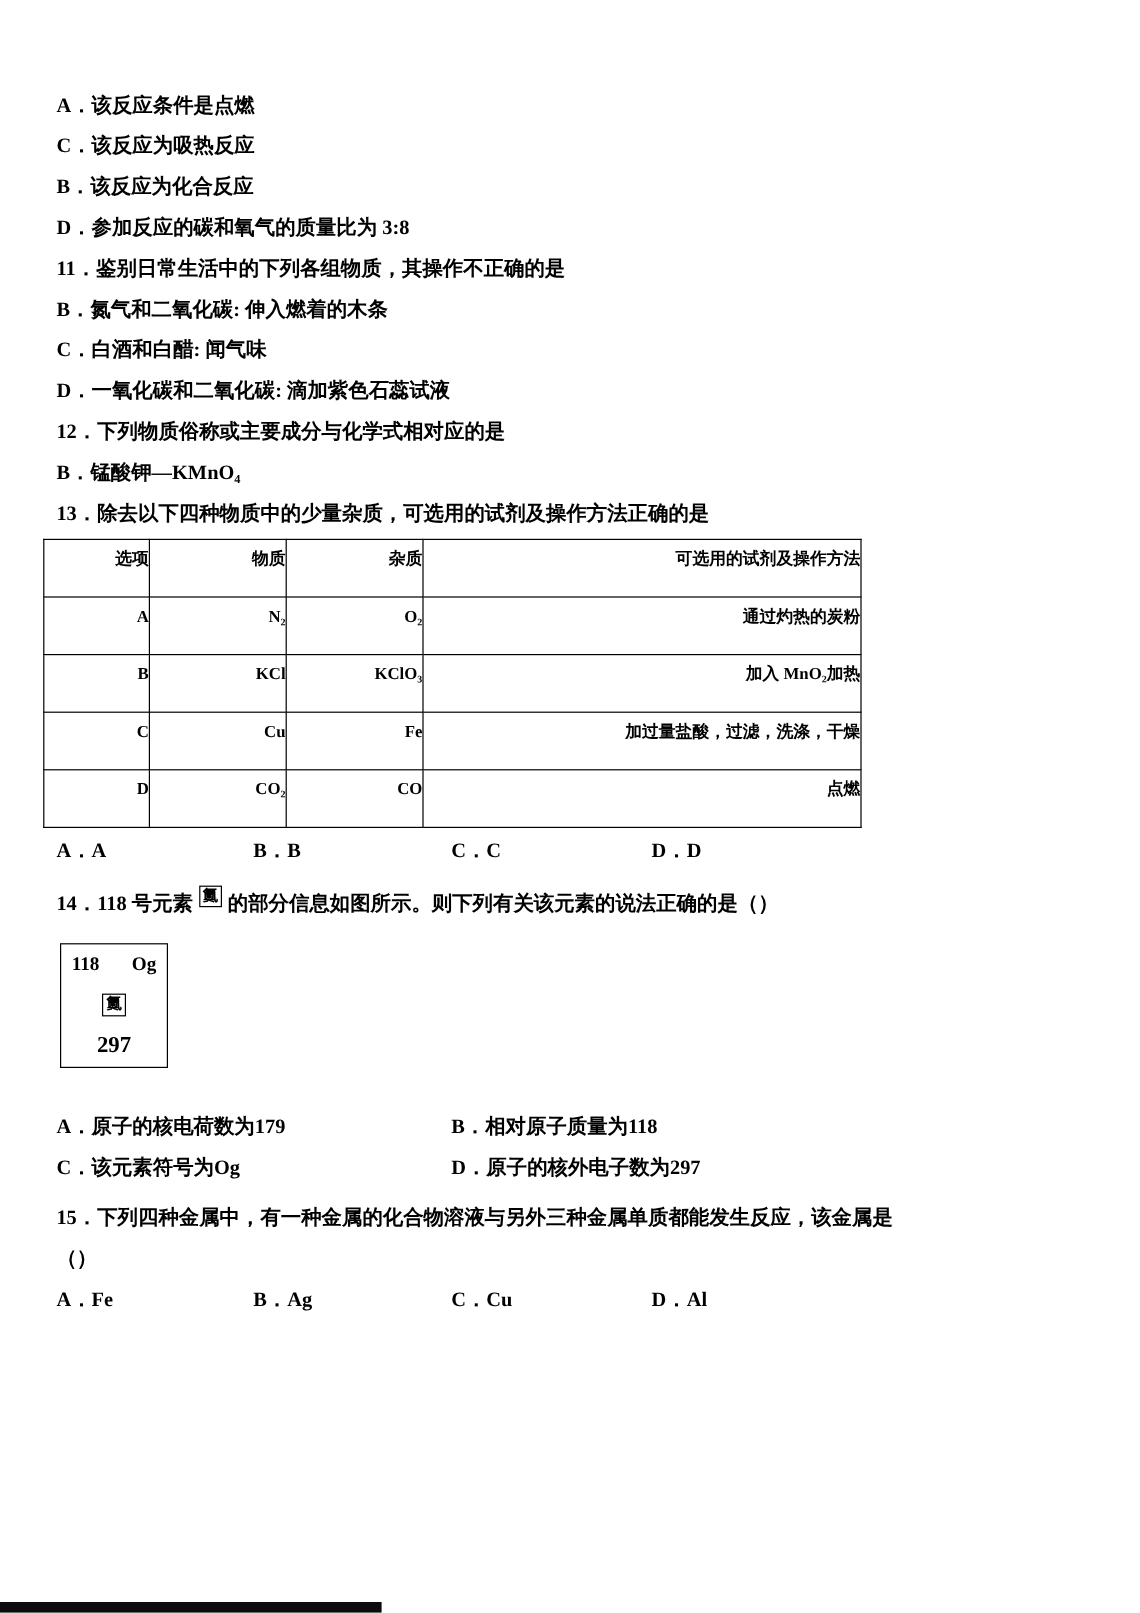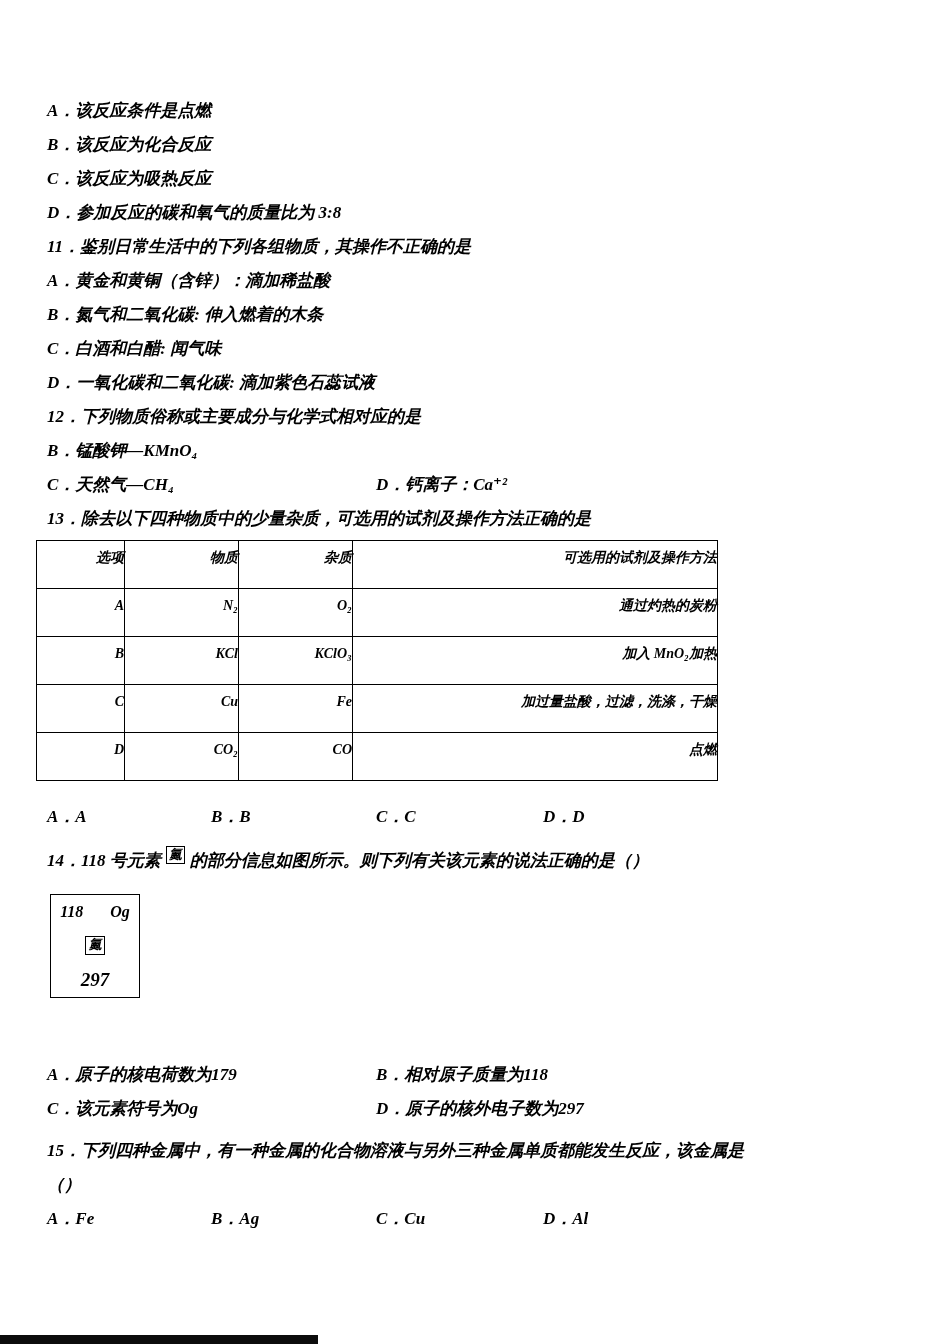--- a/index.html
+++ b/index.html
@@ -4,21 +4,21 @@
 <style>
   * { margin: 0; padding: 0; box-sizing: border-box; }
   html, body { background: #ffffff; }
   body {
     width: 950px; height: 1344px;
     position: relative; overflow: hidden;
     font-family: "Liberation Serif", "DejaVu Serif", serif;
     font-weight: bold;
     color: #000;
   }
-  .content { padding: 94px 40px 0 47px; font-size: 17px; font-style: italic; }
+  .content { padding: 71px 40px 0 47px; font-size: 17px; }
   .line { height: 34px; line-height: 34px; white-space: nowrap; }
   .cols { display: flex; }
   .cols .col-left { display: inline-block; width: 329px; }
   .cols4 { display: flex; }
   .cols4 .c1 { display: inline-block; width: 164px; }
   .cols4 .c2 { display: inline-block; width: 165px; }
   .cols4 .c3 { display: inline-block; width: 167px; }
 
   table.purify { border-collapse: collapse; margin-left: -11px; margin-top: 4px; table-layout: fixed; }
   table.purify td {
@@ -28,21 +28,21 @@
     height: 48px;
     font-size: 14px;
     line-height: 1.3;
     text-align: right;
   }
   td.w-opt { width: 88px; }
   td.w-subst { width: 114px; }
   td.w-impur { width: 114px; }
   td.w-method { width: 365px; }
 
-  .answers-row { margin-top: 19px; }
+  .answers-row { margin-top: 2px; }
 
   .q14-stem { margin-top: 10px; }
   .glyph-boxed {
     display: inline-block;
     border: 1px solid #000;
     font-size: 13px;
     line-height: 1.25;
     padding: 0 2px;
   }
   .q14-stem .glyph-boxed { vertical-align: 7px; margin: 0 5px; }
@@ -52,53 +52,48 @@
     width: 90px; height: 104px;
     border: 1.5px solid #000;
     display: flex; flex-direction: column;
     align-items: center; justify-content: space-between;
     padding: 9px 0 8px 0;
   }
   .eb-row1 { display: flex; gap: 27px; font-size: 16px; line-height: 1; }
   .eb-glyph { line-height: 1; }
   .eb-mass { font-size: 19px; line-height: 1; }
 
-  .mt60 { margin-top: 60px; }
+  .mt60 { margin-top: 32px; }
   .mt8 { margin-top: 8px; }
 
   .bottom-bar {
     position: absolute;
     left: 0; bottom: 0;
     width: 318px; height: 9px;
     background: #0c0c0c;
   }
 </style>
 </head>
 <body>
 
 <div class="content">
 
   <div class="line">A．该反应条件是点燃</div>
+  <div class="line">C．该反应为吸热反应</div>
   <div class="line">B．该反应为化合反应</div>
-  <div class="line">C．该反应为吸热反应</div>
   <div class="line">D．参加反应的碳和氧气的质量比为 3:8</div>
 
   <div class="line">11．鉴别日常生活中的下列各组物质，其操作不正确的是</div>
-  <div class="line">A．黄金和黄铜（含锌）：滴加稀盐酸</div>
   <div class="line">B．氮气和二氧化碳: 伸入燃着的木条</div>
   <div class="line">C．白酒和白醋: 闻气味</div>
   <div class="line">D．一氧化碳和二氧化碳: 滴加紫色石蕊试液</div>
 
   <div class="line">12．下列物质俗称或主要成分与化学式相对应的是</div>
   <div class="line cols">
     <span>B．锰酸钾—KMnO₄</span>
-  </div>
-  <div class="line cols">
-    <span class="col-left">C．天然气—CH₄</span>
-    <span>D．钙离子：Ca⁺²</span>
   </div>
 
   <div class="line">13．除去以下四种物质中的少量杂质，可选用的试剂及操作方法正确的是</div>
 
   <table class="purify">
     <tbody>
       <tr>
         <td class="w-opt">选项</td>
         <td class="w-subst">物质</td>
         <td class="w-impur">杂质</td>

